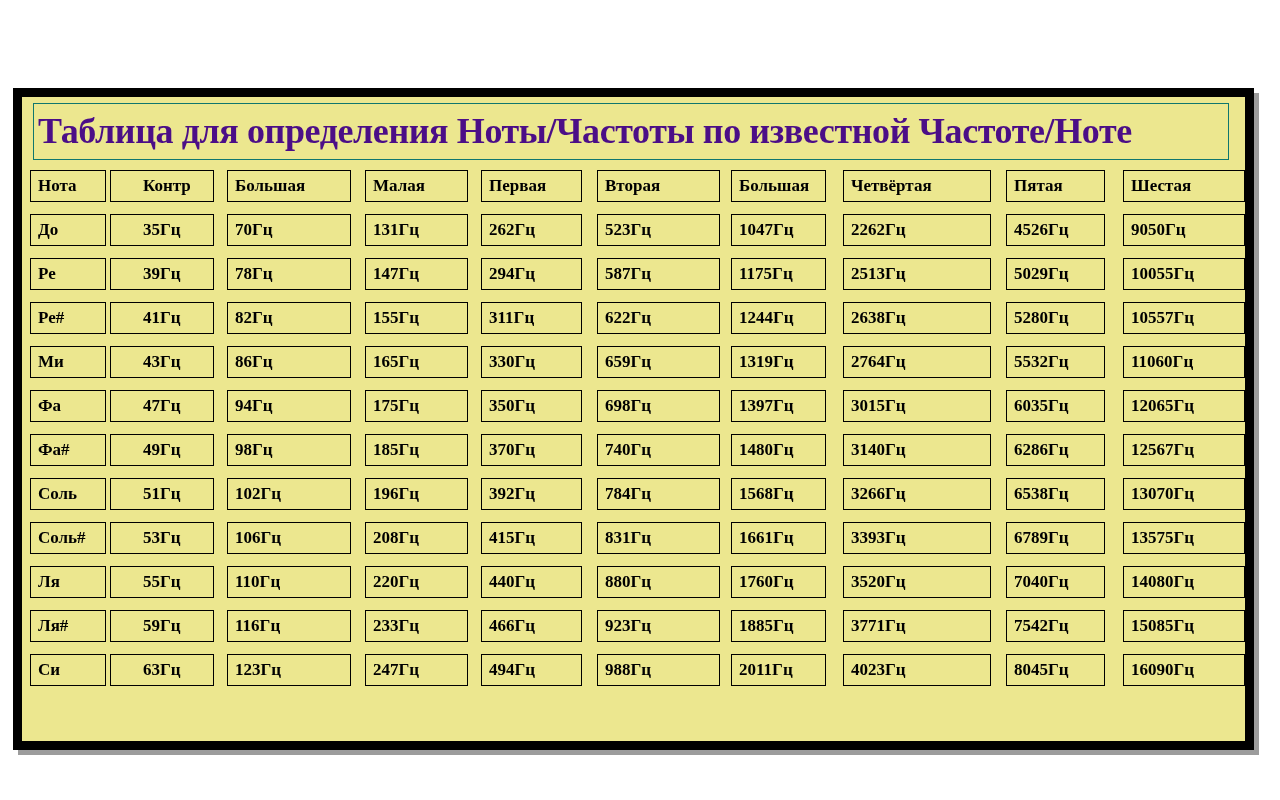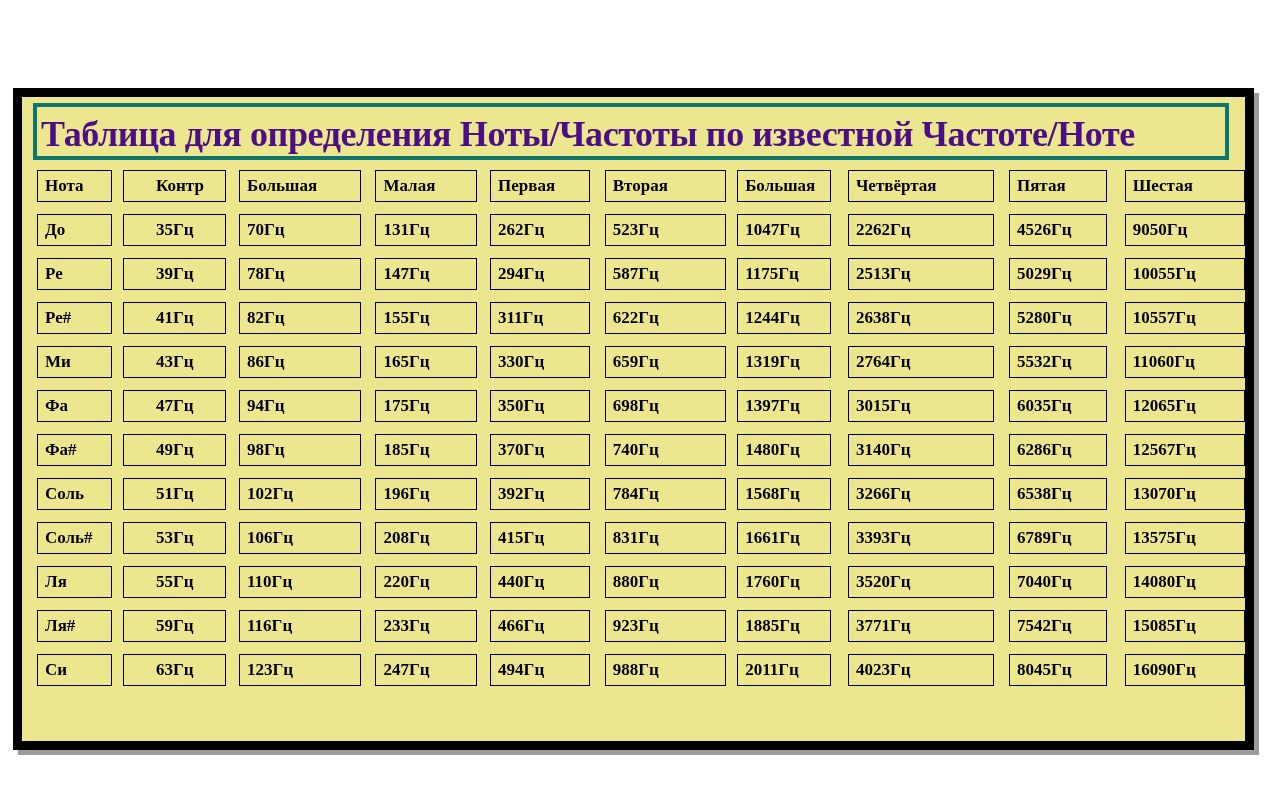--- a/index.html
+++ b/index.html
@@ -7,36 +7,36 @@
     font-family:"Liberation Serif","DejaVu Serif",serif;
     overflow:hidden;
   }
   .frame{
     position:absolute;left:13px;top:88px;width:1241px;height:662px;
     box-sizing:border-box;border:9px solid #000;background:#ece78f;
     box-shadow:5px 5px 0 #9c9c9c;
   }
   .title-box{
     margin:6px 0 0 11px;width:1196px;height:57px;box-sizing:border-box;
-    border:4px solid #0f766e;
+    border:1px solid #0f766e;
   }
   .title-text{
     display:block;line-height:54px;padding-left:4px;
     font-size:36px;font-weight:bold;color:#4b0e87;
     white-space:nowrap;overflow:hidden;letter-spacing:-0.4px;
   }
   .grid{margin-top:10px;display:flex;flex-direction:column;gap:12px;}
   .row{display:flex;height:32px;}
   .cell{
     box-sizing:border-box;border:1px solid #000;height:32px;line-height:30px;
     padding-left:7px;font-size:17px;font-weight:bold;color:#000;
     white-space:nowrap;overflow:hidden;background:#ece78f;
   }
-  .c0{margin-left:15px;width:76px;}
-  .c1{margin-left:11px;width:104px;padding-left:32px;}
+  .c0{margin-left:8px;width:76px;}
+  .c1{margin-left:4px;width:104px;padding-left:32px;}
   .c2{margin-left:13px;width:124px;}
   .c3{margin-left:14px;width:103px;}
   .c4{margin-left:13px;width:101px;}
   .c5{margin-left:15px;width:123px;}
   .c6{margin-left:11px;width:95px;}
   .c7{margin-left:17px;width:148px;}
   .c8{margin-left:15px;width:99px;}
   .c9{margin-left:18px;width:122px;}
 </style>
 </head>

